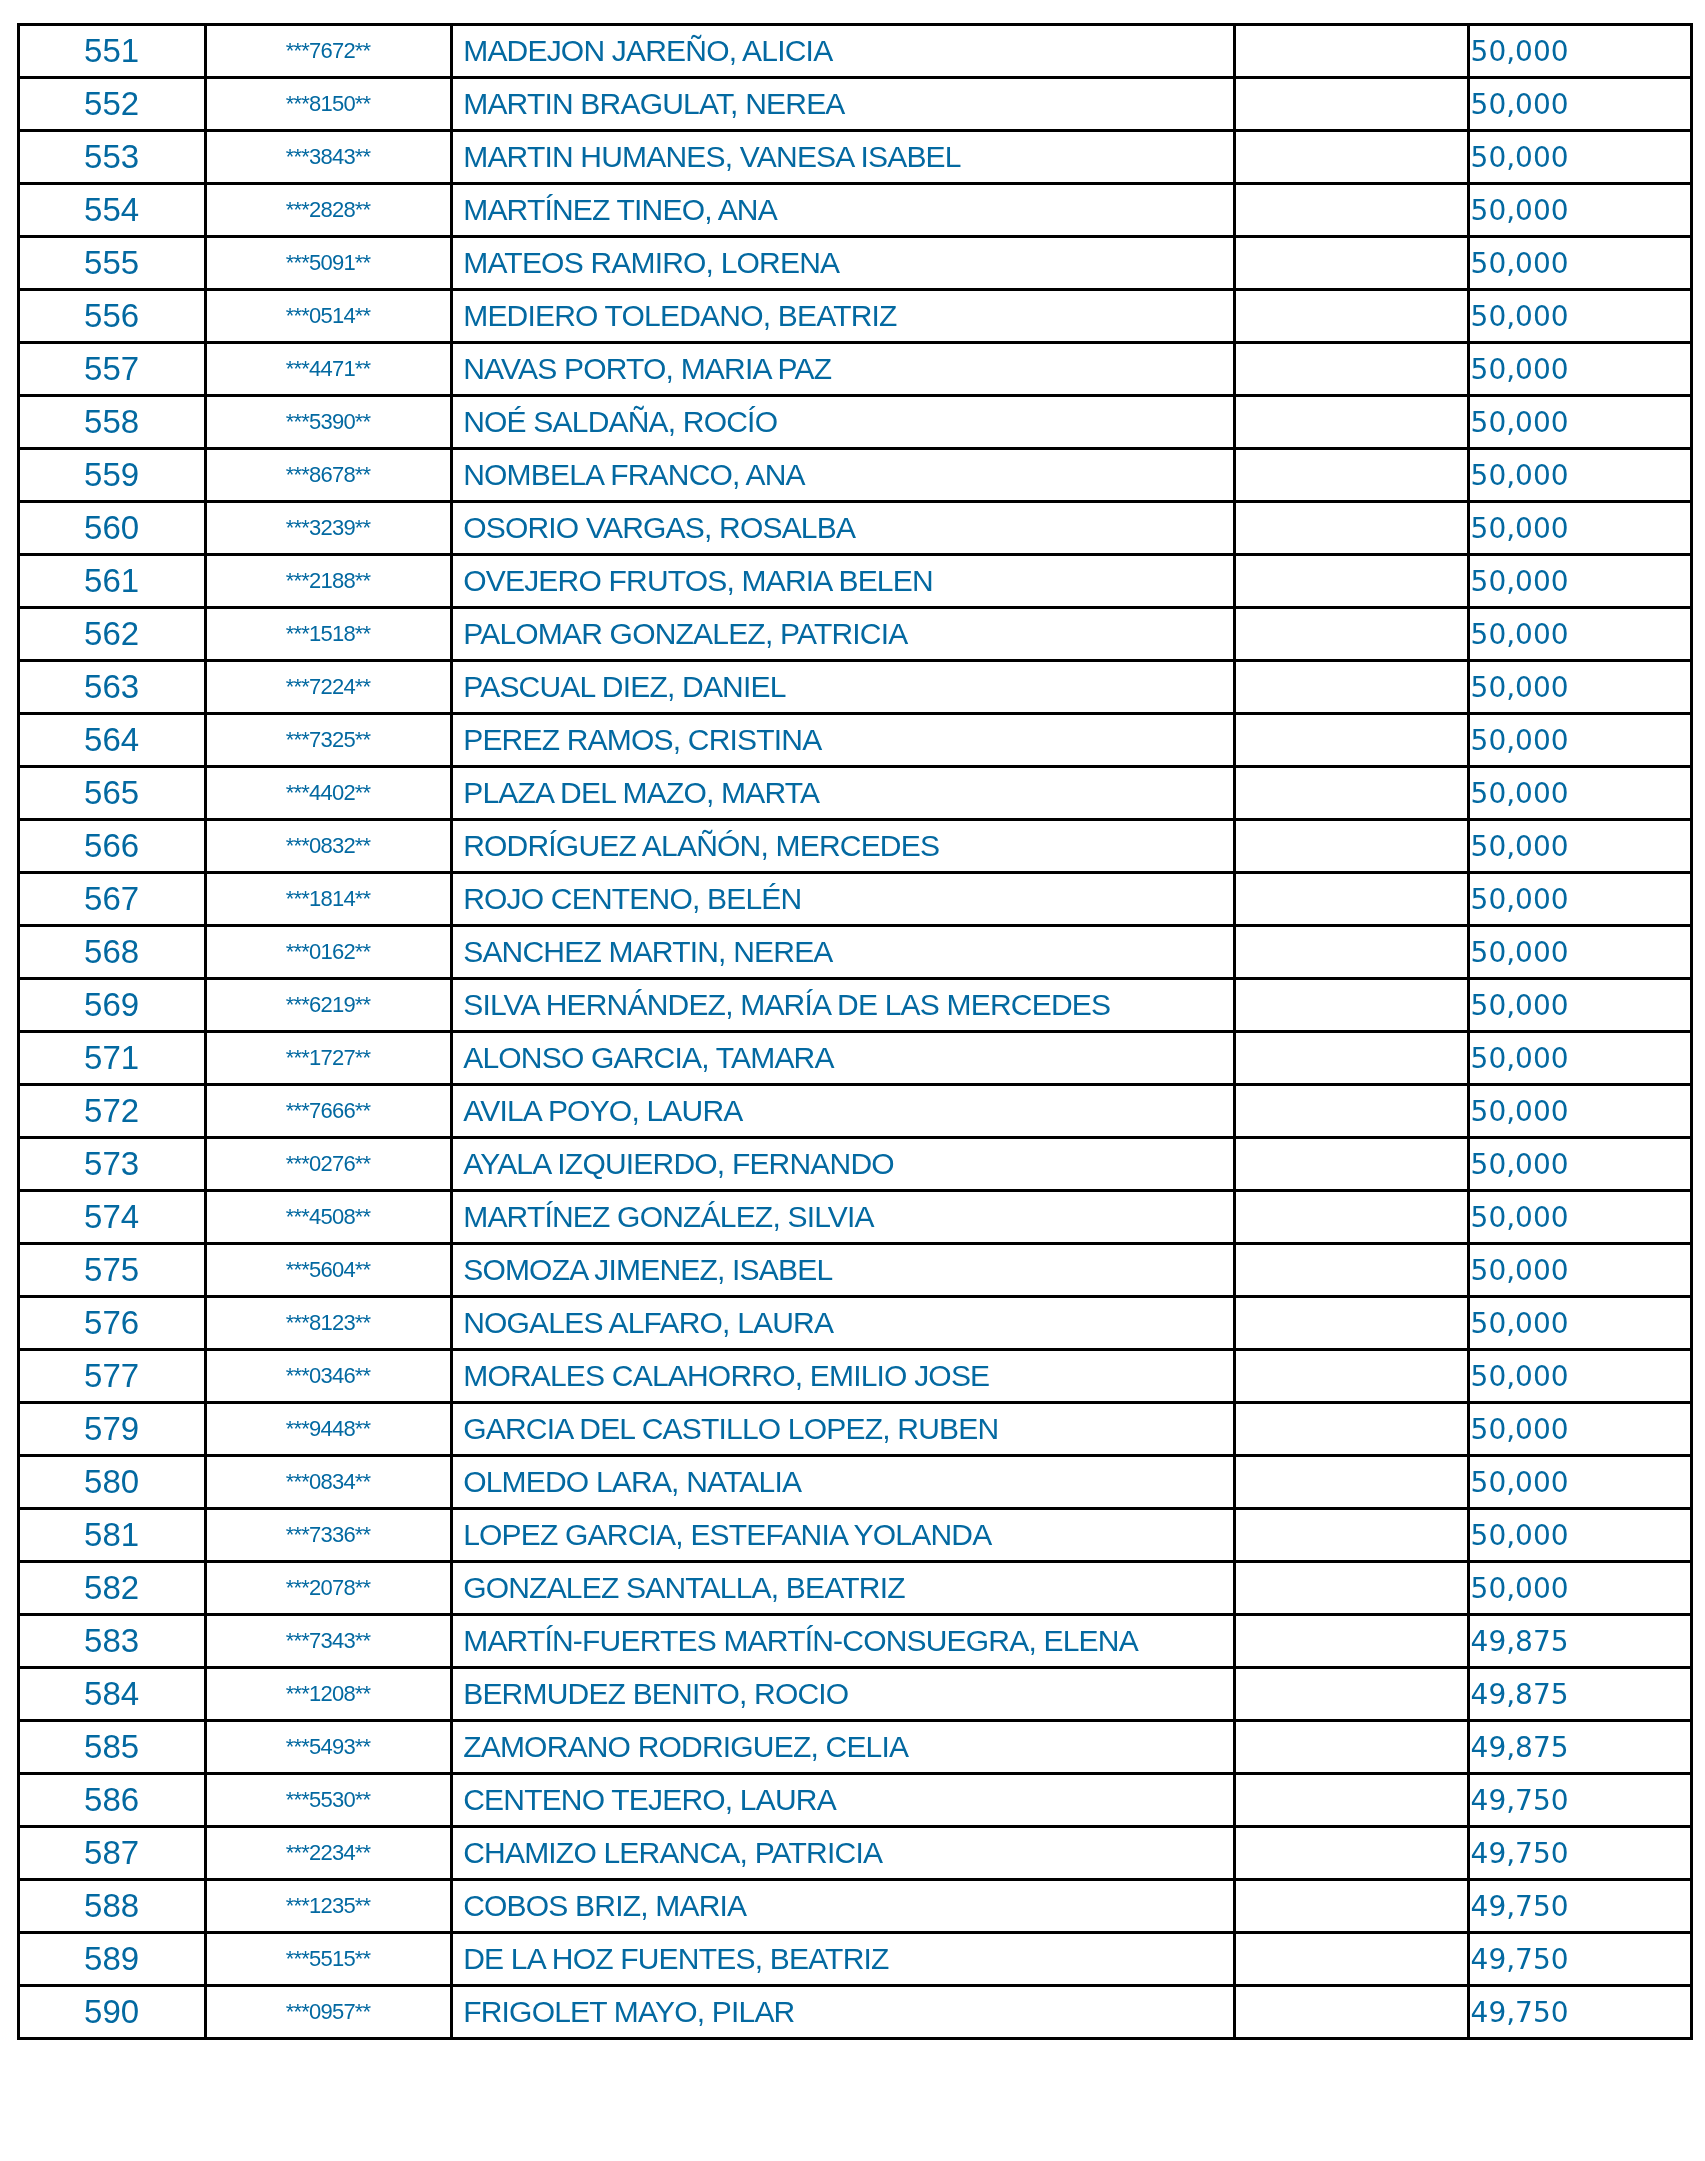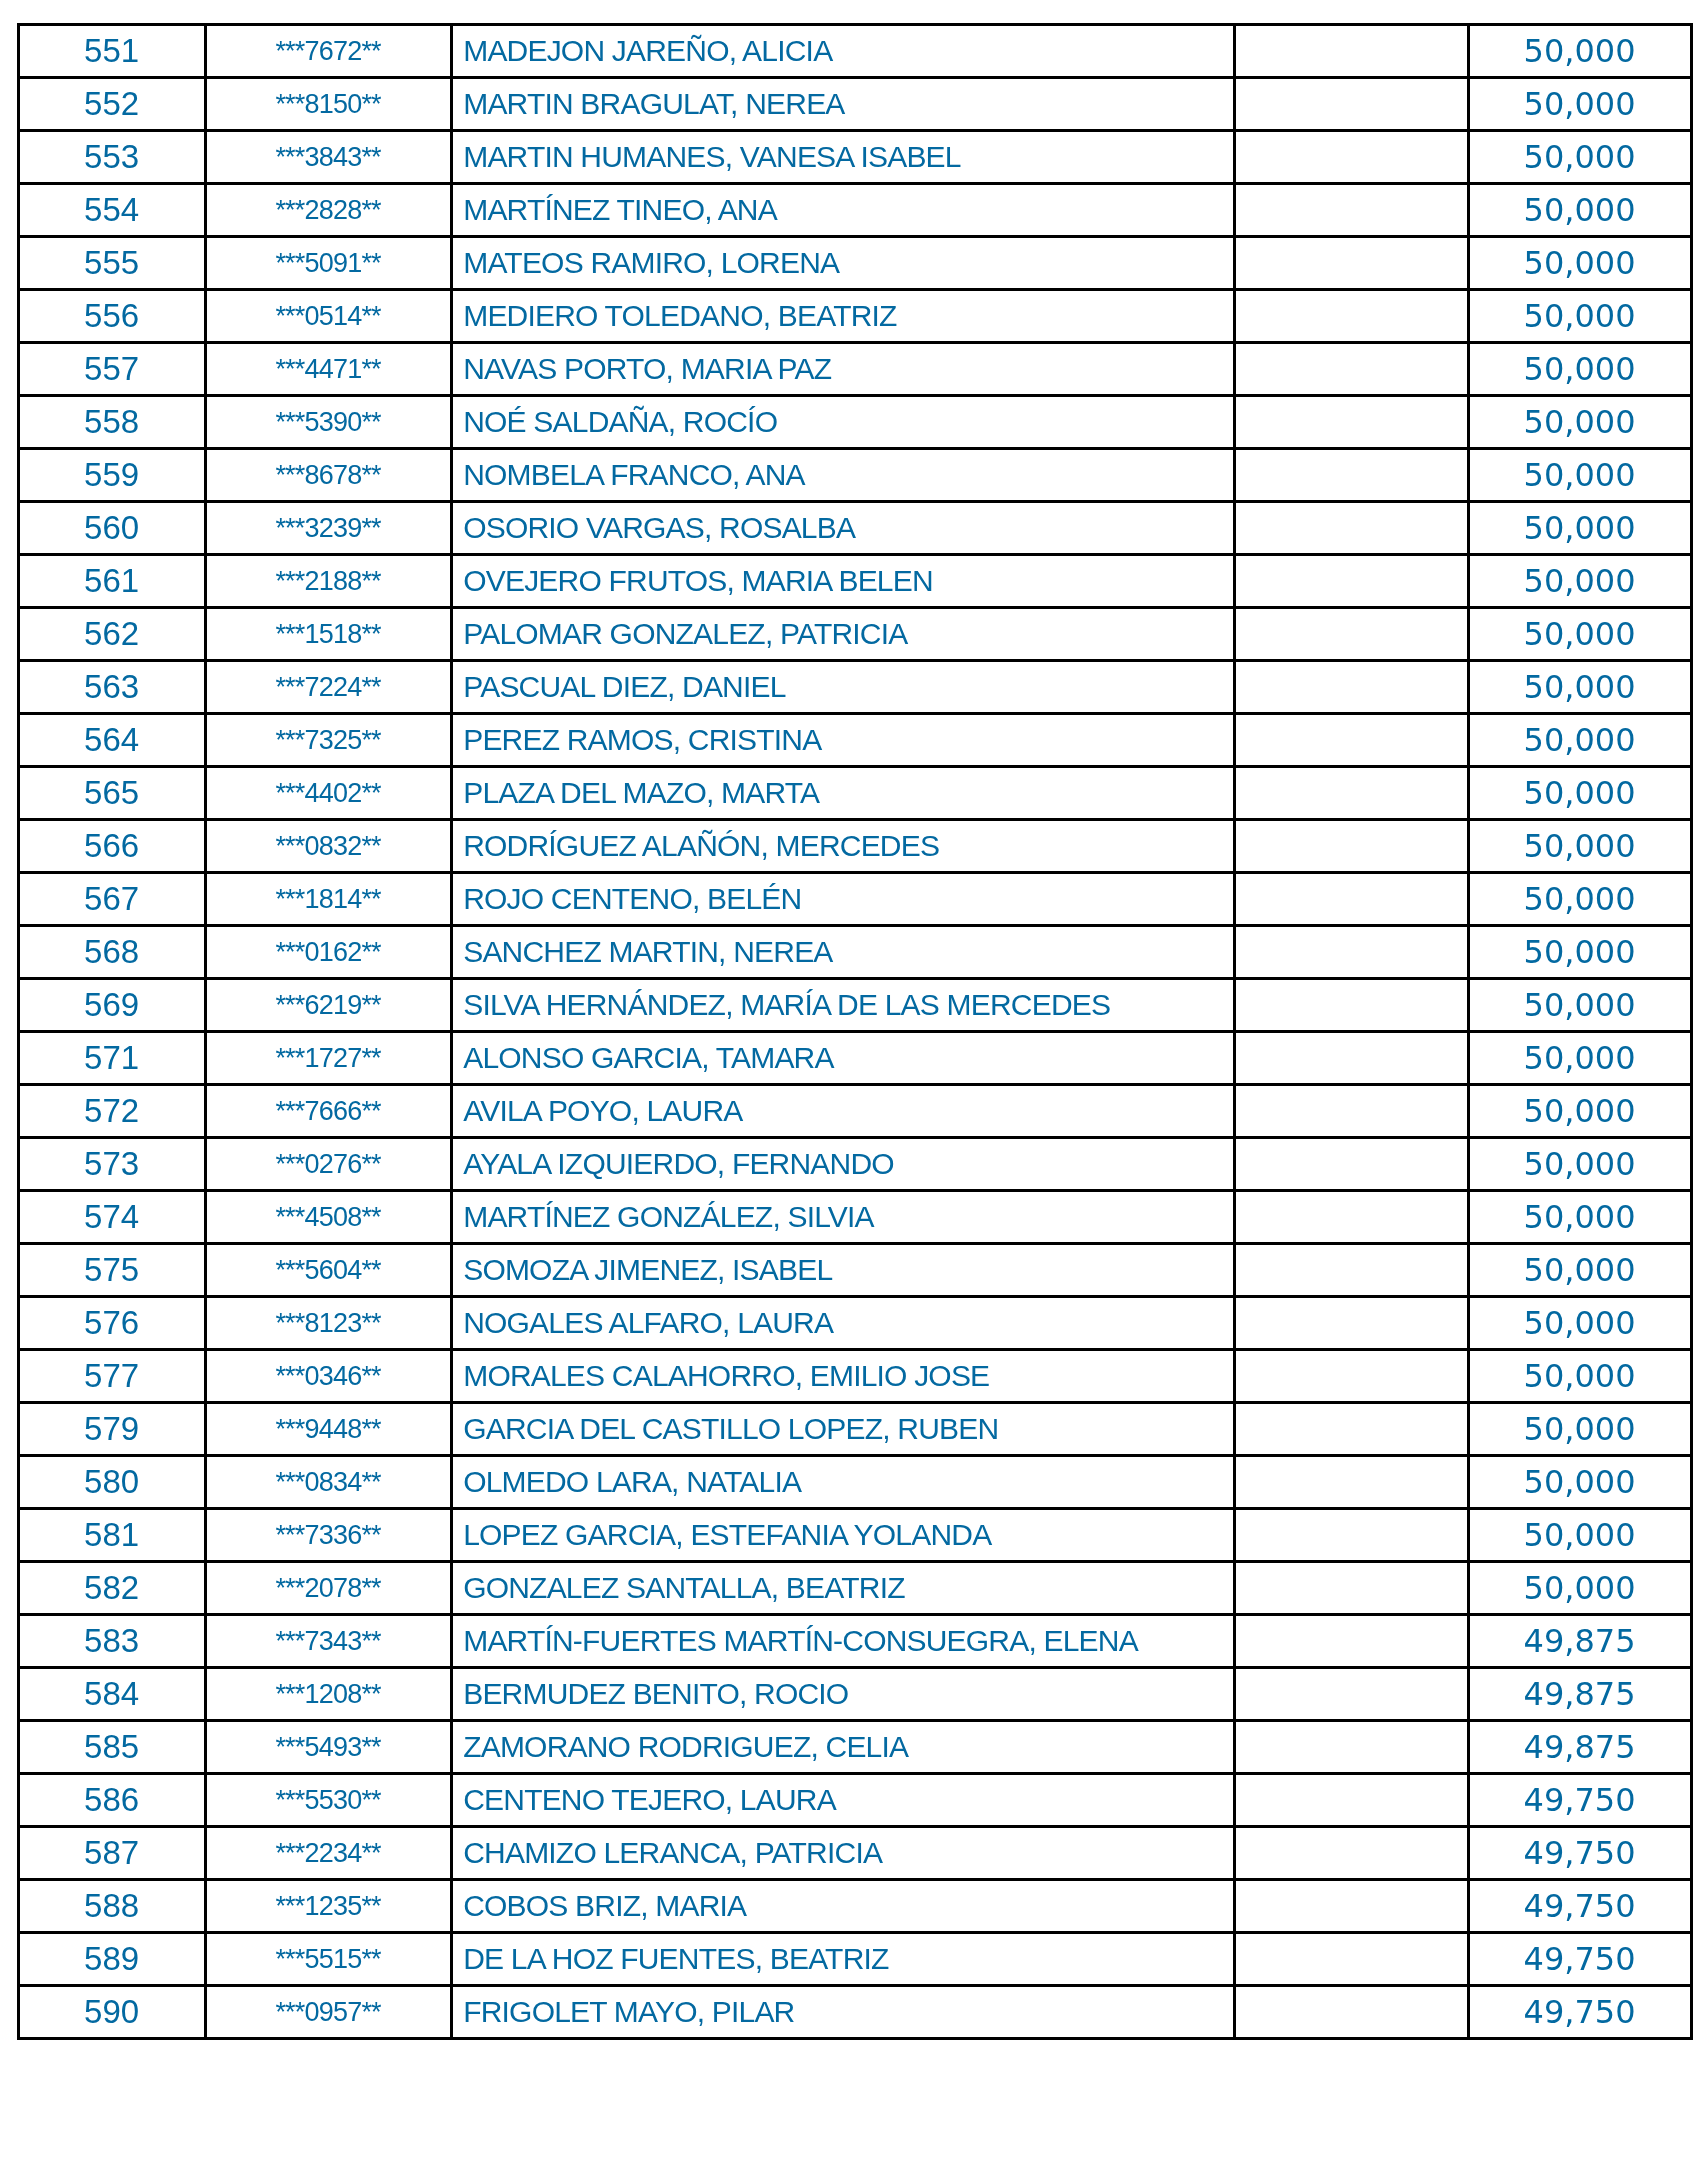--- a/index.html
+++ b/index.html
@@ -30,36 +30,36 @@
     vertical-align: middle;
     overflow: hidden;
     white-space: nowrap;
   }
   td.c-rank {
     text-align: center;
     font-size: 33px;
   }
   td.c-id {
     text-align: center;
-    font-size: 27px;
+    font-size: 22px;
     letter-spacing: -0.8px;
   }
   td.c-name {
     text-align: left;
     padding-left: 10.6px;
     font-size: 30px;
     letter-spacing: -0.8px;
   }
   td.c-empty {
     background: #ffffff;
   }
   td.c-amount {
-    text-align: center;
+    text-align: left;
     font-family: "DejaVu Sans", sans-serif;
-    font-size: 32px;
+    font-size: 28px;
   }
 </style>
 </head>
 <body>
 
 <div class="page">
   <table class="results">
     <colgroup>
       <col style="width:187px">
       <col style="width:246px">

